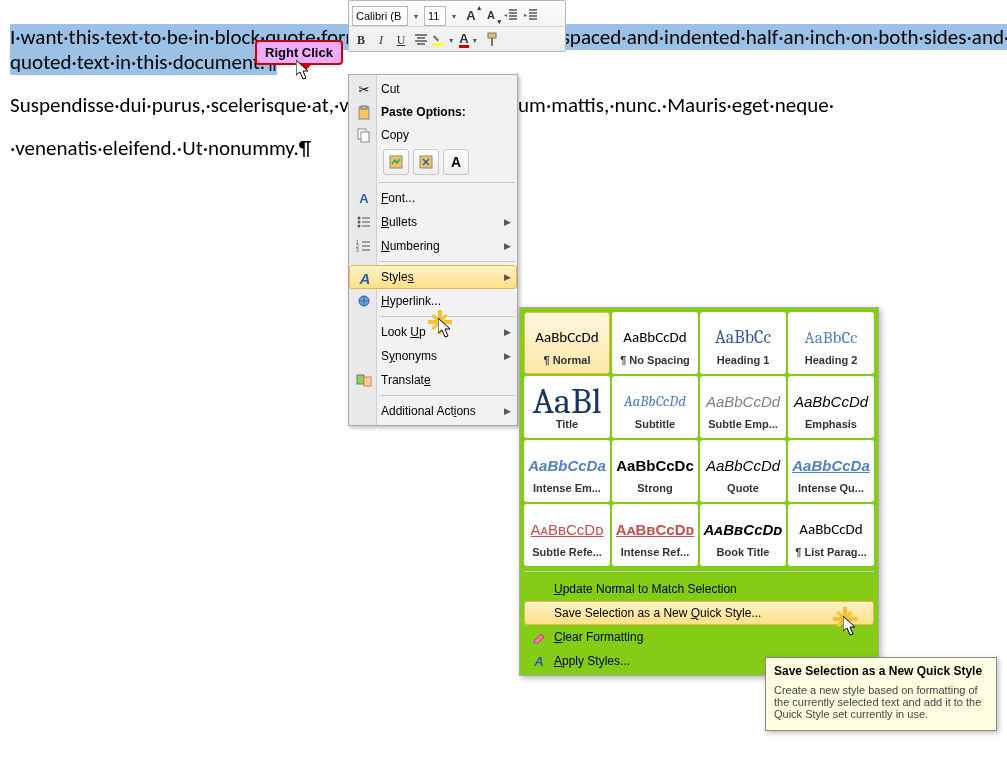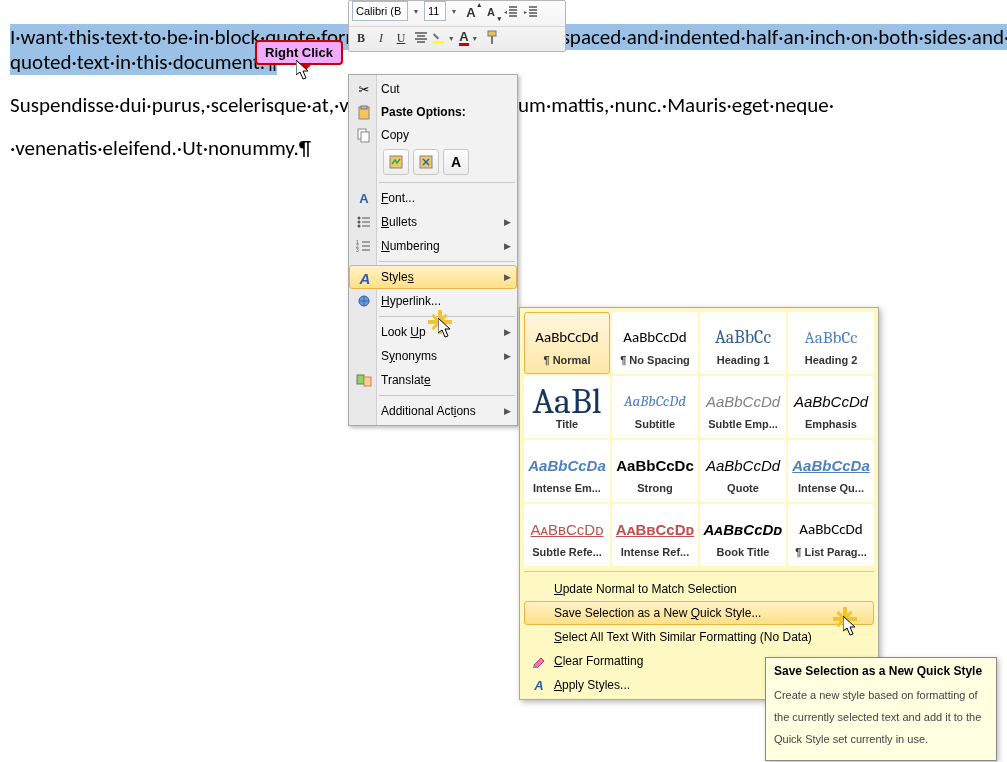--- a/index.html
+++ b/index.html
@@ -67,21 +67,21 @@
     width: 218px; height: 52px;
     background: linear-gradient(#fdfdfd, #ececec);
     border: 1px solid #b5b5b5;
     border-radius: 2px;
     z-index: 40;
     display: flex;
     flex-direction: column;
   }
   .mini-row {
     display: flex;
-    align-items: flex-start;
+    align-items: flex-end;
     height: 25px;
     padding: 0 3px;
     gap: 2px;
   }
   .mini-row + .mini-row { border-top: 1px solid #d6d6d6; }
   .mini-ctl {
     display:flex; align-items:center; justify-content:center;
     height: 22px;
     border-radius:2px;
     color:#333;
@@ -154,21 +154,21 @@
     display:flex;align-items:center;justify-content:center;
     font-size:14px;
   }
   u.mn { text-decoration: underline; }
 
   
   .gallery {
     position:absolute;
     left: 519px; top: 307px;
     width: 360px;
-    background:#fef9c3;
+    background:#84cc16;
     border:1px solid #a9a9a9;
     box-shadow: 2px 2px 6px rgba(0,0,0,.3);
     z-index:45;
     padding: 4px 4px 2px 4px;
   }
   .gal-grid {
     display:grid;
     grid-template-columns: repeat(4, 1fr);
     gap:2px;
   }
@@ -210,21 +210,21 @@
     left: 765px; top: 657px;
     width: 232px;
     background:#ffffe1;
     border:1px solid #8a8a8a;
     box-shadow:2px 2px 5px rgba(0,0,0,.25);
     padding:6px 8px 10px;
     z-index:70;
     font-size:11px;
   }
   .tooltip .tt-title { font-weight:bold; margin-bottom:6px; font-size:12px;}
-  .tooltip .tt-body { color:#444; line-height:22px;}
+  .tooltip .tt-body { color:#444; line-height:12px;}
 
   
   .spark {
     position:absolute;
     width:24px;height:24px;
   }
   .spark::before,.spark::after{
     content:"";position:absolute;background:#f4c430;
   }
   .spark::before{left:10px;top:0;width:4px;height:24px;transform:skewY(0);}
@@ -502,23 +502,20 @@
       </div>
     </div>
   <div class="gal-sep"></div>
   <div class="gal-action">
     <span><u class="mn">U</u>pdate Normal to Match Selection</span>
   </div>
   <div class="gal-action hover">
     <span>Save Selection as a New <u class="mn">Q</u>uick Style...</span>
   </div>
   <div class="gal-action">
-    <span><u class="mn">S</u>elect All Text With Similar Formatting (No Data)</span>
-  </div>
-  <div class="gal-action">
     <span class="ctx-icon">
         <svg class="ico" viewBox="0 0 16 16">
           <path d="M3 12 L10 5 L13 8 L6 15Z" fill="#f7a" stroke="#c37"></path>
           <rect x="2" y="13" width="4" height="2" fill="#88c"></rect>
         </svg>
       </span>
     <span><u class="mn">C</u>lear Formatting</span>
   </div>
   <div class="gal-action">
     <span class="ctx-icon" style="font-weight:bold;font-style:italic;color:#2a5db0">A</span>

